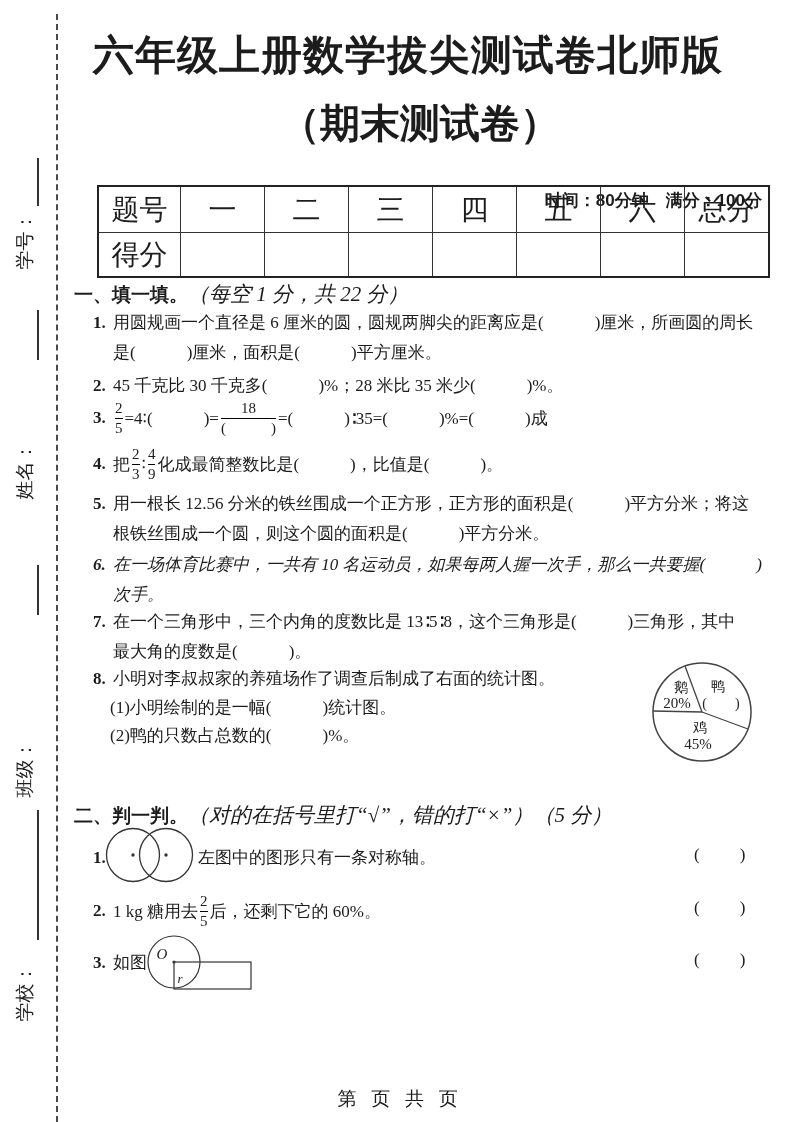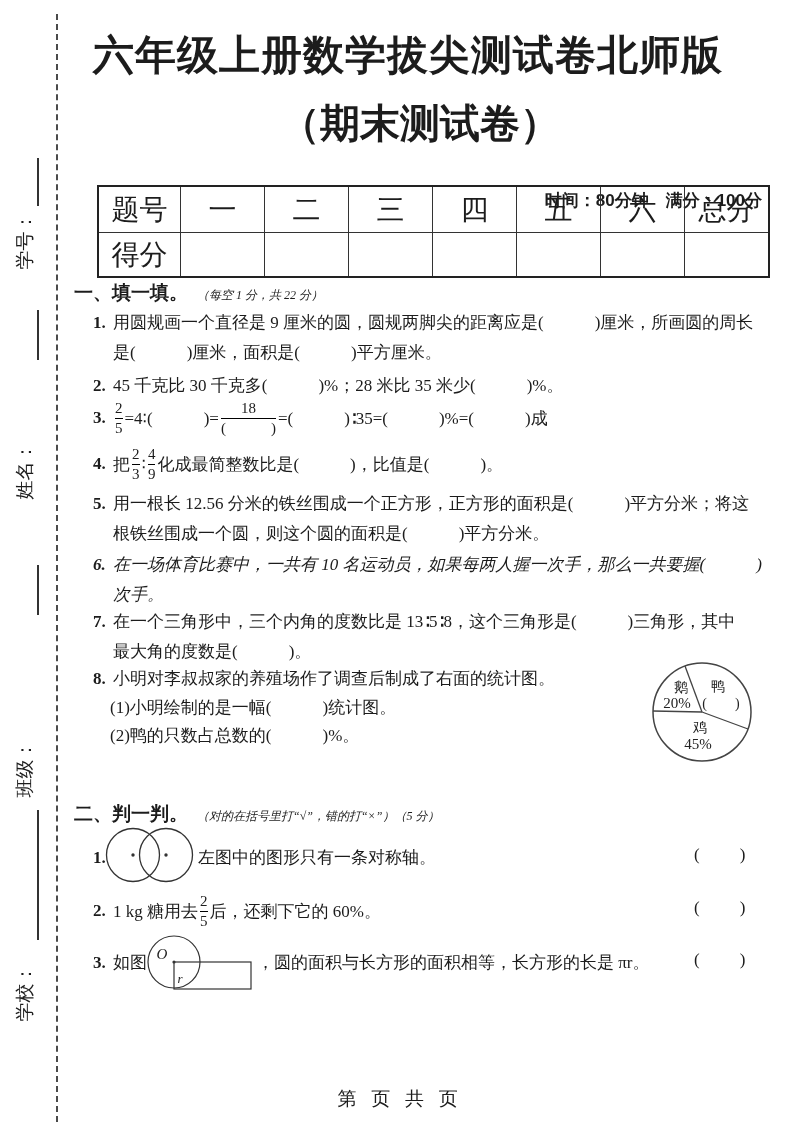--- a/index.html
+++ b/index.html
@@ -27,21 +27,21 @@
   
   .score-table{position:absolute;left:97px;top:185px;border-collapse:collapse;table-layout:fixed;}
   .score-table td{border:1px solid #333;text-align:center;font-size:28px;
                   width:83px;height:45px;padding:0;}
   .score-table td:first-child{width:81px;}
   .score-table{border:2px solid #222;}
   .score-table tr:last-child td{height:43px;margin-left:40px;}
 
   
   .sec-head{position:absolute;left:74px;font-size:19px;font-weight:bold;white-space:nowrap;}
-  .sec-note{font-weight:normal;font-style:italic;font-size:12px;margin-left:9px;}
+  .sec-note{font-weight:normal;font-style:italic;font-size:21px;}
   .q{position:absolute;left:93px;font-size:17px;line-height:30px;white-space:nowrap;}
   .qnum{font-weight:bold;display:inline-block;width:20px;}
   .l2{margin-left:20px;}
   .q-frac{display:flex;align-items:center;line-height:normal;}
   .frac{display:inline-flex;flex-direction:column;align-items:stretch;text-align:center;
         font-size:15px;line-height:1.25;vertical-align:middle;margin:0 2px;}
   .frac .fd{border-top:1.4px solid #000;}
   .bracket{position:absolute;left:694px;font-size:17px;letter-spacing:2px;white-space:nowrap;}
 
   .fig{position:absolute;}
@@ -91,21 +91,21 @@
       <td></td>
     </tr>
   </tbody>
     </table>
 
   <div class="sec-head" style="top:280px;">
     <span>一、填一填。</span><span class="sec-note">（每空 1 分，共 22 分）</span>
   </div>
 
   <div class="q" style="top:308px;">
-    <span class="qnum">1.</span><span>用圆规画一个直径是 9 厘米的圆，圆规两脚尖的距离应是(　　　)厘米，所画圆的周长</span><br>
+    <span class="qnum">1.</span><span>用圆规画一个直径是 6 厘米的圆，圆规两脚尖的距离应是(　　　)厘米，所画圆的周长</span><br>
     <span class="l2">是(　　　)厘米，面积是(　　　)平方厘米。</span>
   </div>
 
   <div class="q" style="top:371px;">
     <span class="qnum">2.</span><span>45 千克比 30 千克多(　　　)%；28 米比 35 米少(　　　)%。</span>
   </div>
 
   <div class="q q-frac" style="top:396px;height:44px;">
     <span class="qnum">3.</span>
     <span class="frac">
@@ -211,20 +211,17 @@
   </div>
   <div class="fig" style="left:145px;top:932px;">
     <svg width="112" height="62" viewBox="0 0 112 62">
       <circle cx="29" cy="30" r="26" fill="none" stroke="#333" stroke-width="1.2"></circle>
       <rect x="29" y="30" width="77" height="27" fill="none" stroke="#333" stroke-width="1.2"></rect>
       <circle cx="29" cy="30" r="1.6" fill="#333"></circle>
       <text x="17" y="27" font-size="15" font-style="italic" text-anchor="middle">O</text>
       <text x="35" y="51" font-size="13" font-style="italic" text-anchor="middle">r</text>
     </svg>
   </div>
-  <div class="q" style="top:948px;left:257px;">
-    <span>，圆的面积与长方形的面积相等，长方形的长是 πr。</span>
-  </div>
   <div class="bracket" style="top:948px;">(　　)</div>
 
   <div class="footer">第 页 共 页</div>
 
 </div>
 
 </body></html>

